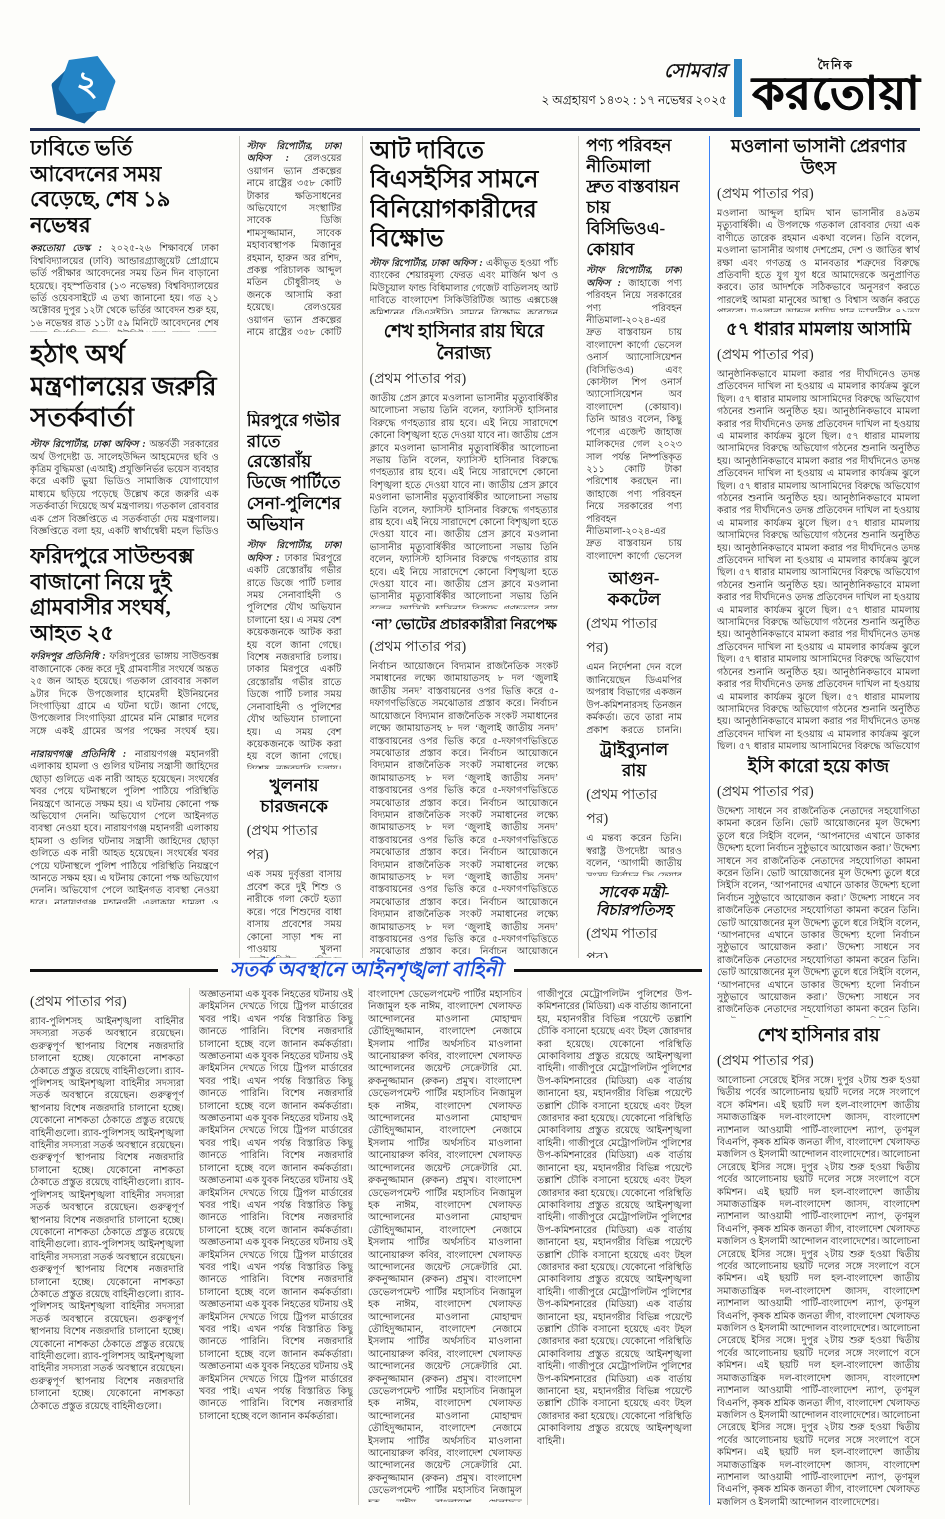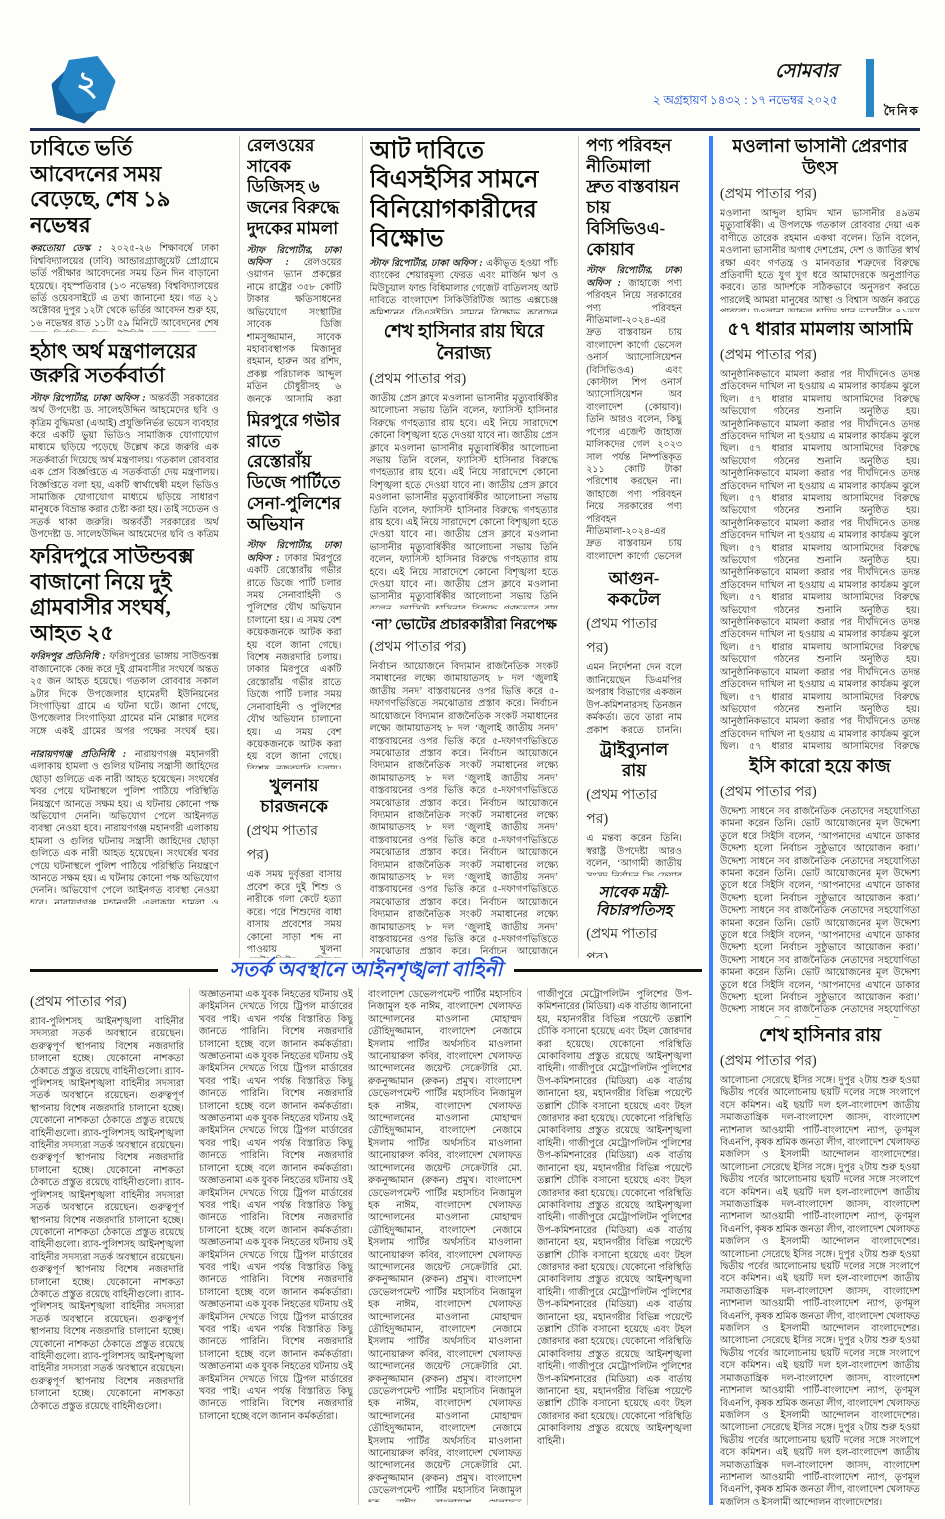--- a/index.html
+++ b/index.html
@@ -12,37 +12,37 @@
   
   .header { position:absolute; top:52px; left:30px; right:25px; height:74px; }
   .badge-wrap { position:absolute; left:18px; top:0; width:76px; height:74px; }
   .hex { position:absolute; width:58px; height:58px;
          clip-path:polygon(25% 3%, 75% 3%, 100% 50%, 75% 97%, 25% 97%, 0% 50%); }
   .hex-shadow { left:2px; top:12px; background:#15639e; transform:rotate(18deg); }
   .hex-main { left:10px; top:4px; background:#2384c6; transform:rotate(-8deg);
               display:flex; align-items:center; justify-content:center; }
   .hex-main span { color:#fff; font-size:34px; font-weight:bold; transform:rotate(8deg); }
   .header-right { position:absolute; right:0; top:4px; display:flex; align-items:flex-end; }
-  .date-block { text-align:right; padding-bottom:6px; margin-right:28px; }
+  .date-block { text-align:right; padding-bottom:6px; margin-right:7px; }
   .weekday { font-size:19px; font-weight:bold; font-style:italic; color:#111; }
-  .date-line { font-size:12px; color:#1d4ed8; margin-top:3px; }
+  .date-line { font-size:12px; color:#000000; margin-top:3px; }
   .blue-bar { width:8px; height:58px; background:#2b86c5; margin-right:10px; }
   .logo-block { text-align:center; line-height:1; }
   .logo-top { font-size:12px; font-weight:bold; color:#0a0a0a; letter-spacing:2px; }
   .logo-main { font-size:46px; font-weight:bold; color:#0a0a0a; letter-spacing:1px;
                text-shadow:1px 0 #0a0a0a; }
   .header-rule { position:absolute; top:128px; left:30px; right:25px; height:3px; background:#1d2b4f; }
   
   .upper { position:absolute; top:136px; left:30px; width:672px; height:822px;
            display:flex; gap:7px; overflow:hidden; }
   .col { overflow:hidden; border-right:1px solid #c8c8c2; padding-right:20px; }
   .col:last-child { border-right:none; }
   .col-w { width:212px; } .col-n { width:117px; }
   .col5 { position:absolute; top:136px; left:709px; width:211px; height:1369px;
-          overflow:hidden; border-left:4px solid #3b82f6; padding-left:7px; }
+          overflow:hidden; border-left:1px solid #3b82f6; padding-left:7px; }
   .story { overflow:hidden; margin-bottom:7px; }
   .headline { font-weight:bold; color:#0d0d0d; line-height:1.22; text-align:left; }
   .headline.center { text-align:center; }
   .h-xl { font-size:24px; } .h-lg { font-size:21px; } .h-md { font-size:17px; }
   .h-sm { font-size:15px;font-style:italic; }
   .continued { text-align:left; font-size:14px; color:#222; margin:2px 0 1px; }
   .body-text { font-size:9.5px; line-height:12.4px; text-align:justify; color:#262626;
                overflow:hidden; }
   .byline { font-weight:bold; font-style:italic; }
   
@@ -69,37 +69,38 @@
       </div>
     </div>
     <div class="header-right">
       <div class="date-block">
         <div class="weekday">সোমবার</div>
         <div class="date-line">২ অগ্রহায়ণ ১৪৩২ : ১৭ নভেম্বর ২০২৫</div>
       </div>
       <div class="blue-bar"></div>
       <div class="logo-block">
         <div class="logo-top">দৈনিক</div>
+        <div class="logo-main">করতোয়া</div>
       </div>
     </div>
   </div>
   <div class="header-rule"></div>
 
   <div class="upper">
 
     <div class="col col-w">
       <div class="story" style="height:196px">
         <div class="headline h-lg">ঢাবিতে ভর্তি আবেদনের সময় বেড়েছে, শেষ ১৯ নভেম্বর</div>
         <div class="body-text" style="margin-top:4px;height:128px">
           <span class="byline">করতোয়া ডেস্ক :</span>
           <span>২০২৫-২৬ শিক্ষাবর্ষে ঢাকা বিশ্ববিদ্যালয়ের (ঢাবি) আন্ডারগ্র্যাজুয়েট প্রোগ্রামে ভর্তি পরীক্ষার আবেদনের সময় তিন দিন বাড়ানো হয়েছে। বৃহস্পতিবার (১৩ নভেম্বর) বিশ্ববিদ্যালয়ের ভর্তি ওয়েবসাইটে এ তথ্য জানানো হয়। গত ২১ অক্টোবর দুপুর ১২টা থেকে ভর্তির আবেদন শুরু হয়, ১৬ নভেম্বর রাত ১১টা ৫৯ মিনিটে আবেদনের শেষ সময় নির্ধারিত ছিল। ইউনিটগুলো হচ্ছে ‘কলা, আইন ও সামাজিক বিজ্ঞান ইউনিট’, ‘বিজ্ঞান ইউনিট’, ‘ব্যবসায় শিক্ষা ইউনিট’, ‘চারুকলা ইউনিট’ এবং আইবিএ ইউনিট। ২০২৫-২৬ শিক্ষাবর্ষে ঢাকা বিশ্ববিদ্যালয়ের (ঢাবি) আন্ডারগ্র্যাজুয়েট প্রোগ্রামে ভর্তি পরীক্ষার আবেদনের সময় তিন দিন বাড়ানো হয়েছে। বৃহস্পতিবার (১৩ নভেম্বর) বিশ্ববিদ্যালয়ের ভর্তি ওয়েবসাইটে এ তথ্য জানানো হয়। গত ২১ অক্টোবর দুপুর ১২টা থেকে ভর্তির আবেদন শুরু হয়, ১৬ নভেম্বর রাত ১১টা ৫৯ মিনিটে আবেদনের শেষ সময় নির্ধারিত ছিল। ইউনিটগুলো হচ্ছে ‘কলা, আইন ও সামাজিক বিজ্ঞান ইউনিট’, ‘বিজ্ঞান ইউনিট’, ‘ব্যবসায় শিক্ষা ইউনিট’, ‘চারুকলা ইউনিট’ এবং আইবিএ ইউনিট।</span>
         </div>
       </div>
       <div class="story" style="height:198px">
-        <div class="headline h-xl" style="font-size:20px">হঠাৎ অর্থ মন্ত্রণালয়ের জরুরি সতর্কবার্তা</div>
+        <div class="headline h-xl" style="font-size:26px">হঠাৎ অর্থ মন্ত্রণালয়ের জরুরি সতর্কবার্তা</div>
         <div class="body-text" style="margin-top:4px;height:162px">
           <span class="byline">স্টাফ রিপোর্টার, ঢাকা অফিস :</span>
           <span>অন্তর্বর্তী সরকারের অর্থ উপদেষ্টা ড. সালেহউদ্দিন আহমেদের ছবি ও কৃত্রিম বুদ্ধিমত্তা (এআই) প্রযুক্তিনির্ভর ভয়েস ব্যবহার করে একটি ভুয়া ভিডিও সামাজিক যোগাযোগ মাধ্যমে ছড়িয়ে পড়েছে উল্লেখ করে জরুরি এক সতর্কবার্তা দিয়েছে অর্থ মন্ত্রণালয়। গতকাল রোববার এক প্রেস বিজ্ঞপ্তিতে এ সতর্কবার্তা দেয় মন্ত্রণালয়। বিজ্ঞপ্তিতে বলা হয়, একটি স্বার্থান্বেষী মহল ভিডিও সামাজিক যোগাযোগ মাধ্যমে ছড়িয়ে সাধারণ মানুষকে বিভ্রান্ত করার চেষ্টা করা হয়। তাই সচেতন ও সতর্ক থাকা জরুরি। অন্তর্বর্তী সরকারের অর্থ উপদেষ্টা ড. সালেহউদ্দিন আহমেদের ছবি ও কৃত্রিম বুদ্ধিমত্তা (এআই) প্রযুক্তিনির্ভর ভয়েস ব্যবহার করে একটি ভুয়া ভিডিও সামাজিক যোগাযোগ মাধ্যমে ছড়িয়ে পড়েছে উল্লেখ করে জরুরি এক সতর্কবার্তা দিয়েছে অর্থ মন্ত্রণালয়। গতকাল রোববার এক প্রেস বিজ্ঞপ্তিতে এ সতর্কবার্তা দেয় মন্ত্রণালয়। বিজ্ঞপ্তিতে বলা হয়, একটি স্বার্থান্বেষী মহল ভিডিও সামাজিক যোগাযোগ মাধ্যমে ছড়িয়ে সাধারণ মানুষকে বিভ্রান্ত করার চেষ্টা করা হয়। তাই সচেতন ও সতর্ক থাকা জরুরি।</span>
         </div>
       </div>
       <div class="story" style="height:192px">
         <div class="headline h-lg">ফরিদপুরে সাউন্ডবক্স বাজানো নিয়ে দুই গ্রামবাসীর সংঘর্ষ, আহত ২৫</div>
         <div class="body-text" style="margin-top:4px;height:108px">
           <span class="byline">ফরিদপুর প্রতিনিধি :</span>
           <span>ফরিদপুরের ভাঙ্গায় সাউন্ডবক্স বাজানোকে কেন্দ্র করে দুই গ্রামবাসীর সংঘর্ষে অন্তত ২৫ জন আহত হয়েছে। গতকাল রোববার সকাল ৯টার দিকে উপজেলার হামেরদী ইউনিয়নের সিংগাড়িয়া গ্রামে এ ঘটনা ঘটে। জানা গেছে, উপজেলার সিংগাড়িয়া গ্রামের মনি মোল্লার দলের সঙ্গে একই গ্রামের অপর পক্ষের সংঘর্ষ হয়। ফরিদপুরের ভাঙ্গায় সাউন্ডবক্স বাজানোকে কেন্দ্র করে দুই গ্রামবাসীর সংঘর্ষে অন্তত ২৫ জন আহত হয়েছে। গতকাল রোববার সকাল ৯টার দিকে উপজেলার হামেরদী ইউনিয়নের সিংগাড়িয়া গ্রামে এ ঘটনা ঘটে। জানা গেছে, উপজেলার সিংগাড়িয়া গ্রামের মনি মোল্লার দলের সঙ্গে একই গ্রামের অপর পক্ষের সংঘর্ষ হয়।</span>
@@ -108,21 +109,20 @@
       <div class="story" style="height:226px">
         <div class="body-text" style="margin-top:5px;height:156px">
           <span class="byline">নারায়ণগঞ্জ প্রতিনিধি :</span>
           <span>নারায়ণগঞ্জ মহানগরী এলাকায় হামলা ও গুলির ঘটনায় সন্ত্রাসী জাহিদের ছোড়া গুলিতে এক নারী আহত হয়েছেন। সংঘর্ষের খবর পেয়ে ঘটনাস্থলে পুলিশ পাঠিয়ে পরিস্থিতি নিয়ন্ত্রণে আনতে সক্ষম হয়। এ ঘটনায় কোনো পক্ষ অভিযোগ দেননি। অভিযোগ পেলে আইনগত ব্যবস্থা নেওয়া হবে। নারায়ণগঞ্জ মহানগরী এলাকায় হামলা ও গুলির ঘটনায় সন্ত্রাসী জাহিদের ছোড়া গুলিতে এক নারী আহত হয়েছেন। সংঘর্ষের খবর পেয়ে ঘটনাস্থলে পুলিশ পাঠিয়ে পরিস্থিতি নিয়ন্ত্রণে আনতে সক্ষম হয়। এ ঘটনায় কোনো পক্ষ অভিযোগ দেননি। অভিযোগ পেলে আইনগত ব্যবস্থা নেওয়া হবে। নারায়ণগঞ্জ মহানগরী এলাকায় হামলা ও গুলির ঘটনায় সন্ত্রাসী জাহিদের ছোড়া গুলিতে এক নারী আহত হয়েছেন। সংঘর্ষের খবর পেয়ে ঘটনাস্থলে পুলিশ পাঠিয়ে পরিস্থিতি নিয়ন্ত্রণে আনতে সক্ষম হয়। এ ঘটনায় কোনো পক্ষ অভিযোগ দেননি। অভিযোগ পেলে আইনগত ব্যবস্থা নেওয়া হবে। নারায়ণগঞ্জ মহানগরী এলাকায় হামলা ও গুলির ঘটনায় সন্ত্রাসী জাহিদের ছোড়া গুলিতে এক নারী আহত হয়েছেন। সংঘর্ষের খবর পেয়ে ঘটনাস্থলে পুলিশ পাঠিয়ে পরিস্থিতি নিয়ন্ত্রণে আনতে সক্ষম হয়। এ ঘটনায় কোনো পক্ষ অভিযোগ দেননি। অভিযোগ পেলে আইনগত ব্যবস্থা নেওয়া হবে। নারায়ণগঞ্জ মহানগরী এলাকায় হামলা ও গুলির ঘটনায় সন্ত্রাসী জাহিদের ছোড়া গুলিতে এক নারী আহত হয়েছেন। সংঘর্ষের খবর পেয়ে ঘটনাস্থলে পুলিশ পাঠিয়ে পরিস্থিতি নিয়ন্ত্রণে আনতে সক্ষম হয়। এ ঘটনায় কোনো পক্ষ অভিযোগ দেননি। অভিযোগ পেলে আইনগত ব্যবস্থা নেওয়া হবে।</span>
         </div>
       </div>
     </div>
 
     <div class="col col-n">
       <div class="story" style="height:268px">
-        <div class="headline h-md">রেলওয়ের সাবেক ডিজিসহ ৬ জনের বিরুদ্ধে দুদকের মামলা</div>
         <div class="body-text" style="margin-top:4px;height:196px">
           <span class="byline">স্টাফ রিপোর্টার, ঢাকা অফিস :</span>
           <span>রেলওয়ের ওয়াগন ভ্যান প্রকল্পের নামে রাষ্ট্রের ৩৫৮ কোটি টাকার ক্ষতিসাধনের অভিযোগে সংস্থাটির সাবেক ডিজি শামসুজ্জামান, সাবেক মহাব্যবস্থাপক মিজানুর রহমান, হারুন অর রশিদ, প্রকল্প পরিচালক আব্দুল মতিন চৌধুরীসহ ৬ জনকে আসামি করা হয়েছে। রেলওয়ের ওয়াগন ভ্যান প্রকল্পের নামে রাষ্ট্রের ৩৫৮ কোটি টাকার ক্ষতিসাধনের অভিযোগে সংস্থাটির সাবেক ডিজি শামসুজ্জামান, সাবেক মহাব্যবস্থাপক মিজানুর রহমান, হারুন অর রশিদ, প্রকল্প পরিচালক আব্দুল মতিন চৌধুরীসহ ৬ জনকে আসামি করা হয়েছে।</span>
         </div>
       </div>
       <div class="story" style="height:358px">
         <div class="headline h-md">মিরপুরে গভীর রাতে রেস্তোরাঁয় ডিজে পার্টিতে সেনা-পুলিশের অভিযান</div>
         <div class="body-text" style="margin-top:4px;height:276px">
           <span class="byline">স্টাফ রিপোর্টার, ঢাকা অফিস :</span>
           <span>ঢাকার মিরপুরে একটি রেস্তোরাঁয় গভীর রাতে ডিজে পার্টি চলার সময় সেনাবাহিনী ও পুলিশের যৌথ অভিযান চালানো হয়। এ সময় বেশ কয়েকজনকে আটক করা হয় বলে জানা গেছে। বিশেষ নজরদারি চলায়। ঢাকার মিরপুরে একটি রেস্তোরাঁয় গভীর রাতে ডিজে পার্টি চলার সময় সেনাবাহিনী ও পুলিশের যৌথ অভিযান চালানো হয়। এ সময় বেশ কয়েকজনকে আটক করা হয় বলে জানা গেছে। বিশেষ নজরদারি চলায়। ঢাকার মিরপুরে একটি রেস্তোরাঁয় গভীর রাতে ডিজে পার্টি চলার সময় সেনাবাহিনী ও পুলিশের যৌথ অভিযান চালানো হয়। এ সময় বেশ কয়েকজনকে আটক করা হয় বলে জানা গেছে। বিশেষ নজরদারি চলায়। ঢাকার মিরপুরে একটি রেস্তোরাঁয় গভীর রাতে ডিজে পার্টি চলার সময় সেনাবাহিনী ও পুলিশের যৌথ অভিযান চালানো হয়। এ সময় বেশ কয়েকজনকে আটক করা হয় বলে জানা গেছে। বিশেষ নজরদারি চলায়।</span>

